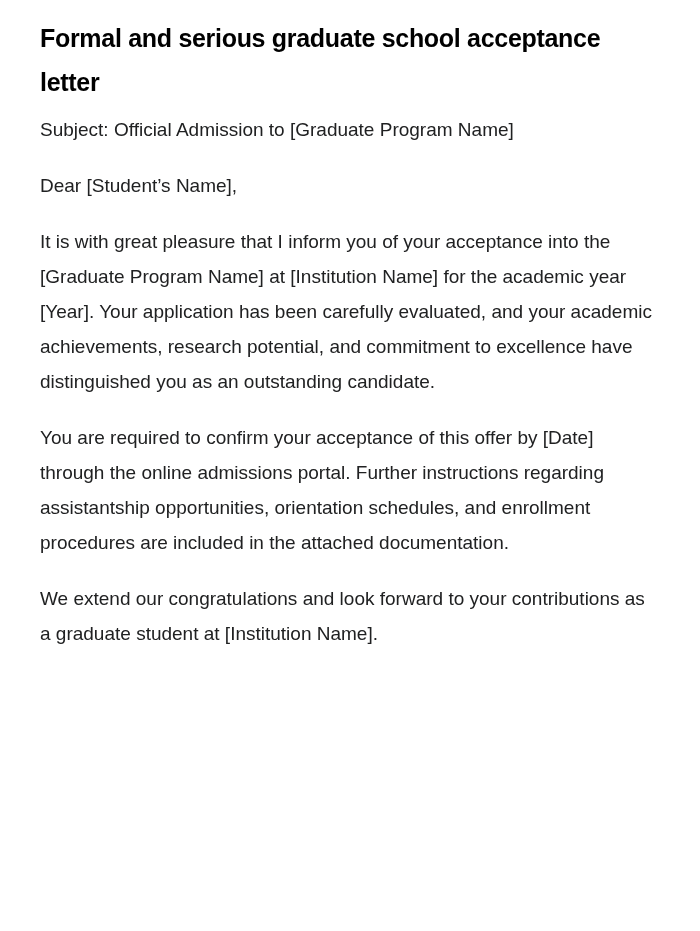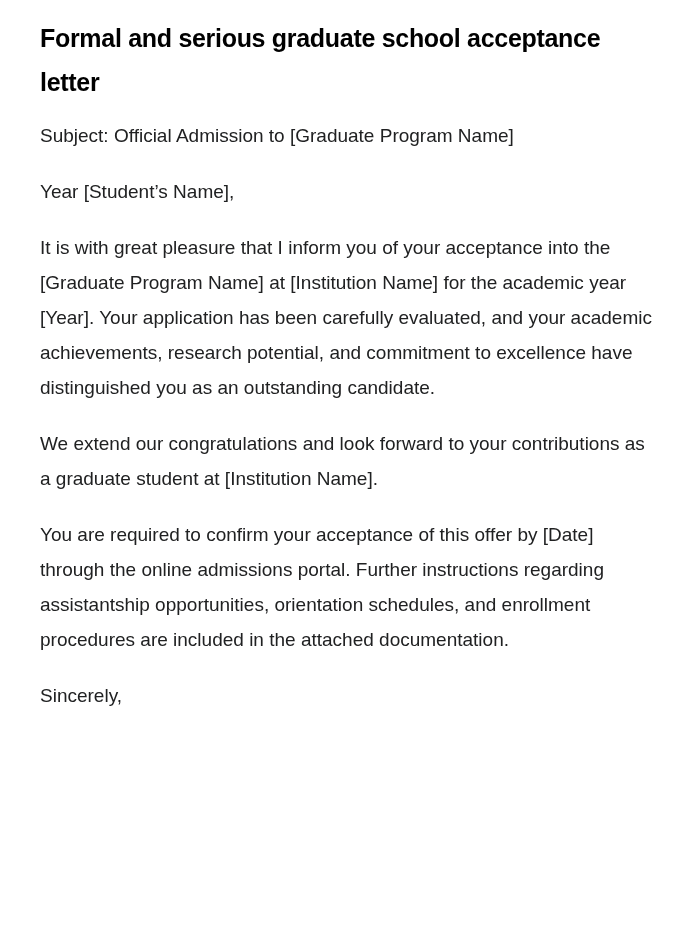--- a/index.html
+++ b/index.html
@@ -19,44 +19,43 @@
     min-height: 931px;
     background: #ffffff;
     padding: 8px 40px 0 40px;
   }
   .doc-title {
     font-size: 25px;
     font-weight: 700;
     line-height: 44px;
     letter-spacing: -0.3px;
     color: #000000;
-    margin: 8px 0 14px 0;
+    margin: 8px 0 8px 0;
     max-width: 620px;
   }
   .doc-paragraph {
     font-size: 19px;
     font-weight: 400;
     line-height: 35px;
     color: #202122;
     margin: 0 0 21px 0;
     max-width: 620px;
   }
 </style>
 </head>
 <body>
 
 <div class="page">
   <h1 class="doc-title">Formal and serious graduate school acceptance letter</h1>
 
   <p class="doc-paragraph">Subject: Official Admission to [Graduate Program Name]</p>
 
-  <p class="doc-paragraph">Year [Student’s Name],</p>
+  <p class="doc-paragraph">Dear [Student’s Name],</p>
 
   <p class="doc-paragraph">It is with great pleasure that I inform you of your acceptance into the [Graduate Program Name] at [Institution Name] for the academic year [Year]. Your application has been carefully evaluated, and your academic achievements, research potential, and commitment to excellence have distinguished you as an outstanding candidate.</p>
 
+  <p class="doc-paragraph">You are required to confirm your acceptance of this offer by [Date] through the online admissions portal. Further instructions regarding assistantship opportunities, orientation schedules, and enrollment procedures are included in the attached documentation.</p>
+
   <p class="doc-paragraph">We extend our congratulations and look forward to your contributions as a graduate student at [Institution Name].</p>
 
-  <p class="doc-paragraph">You are required to confirm your acceptance of this offer by [Date] through the online admissions portal. Further instructions regarding assistantship opportunities, orientation schedules, and enrollment procedures are included in the attached documentation.</p>
-
-  <p class="doc-paragraph">Sincerely,</p>
 
 
 </div>
 
 </body></html>

